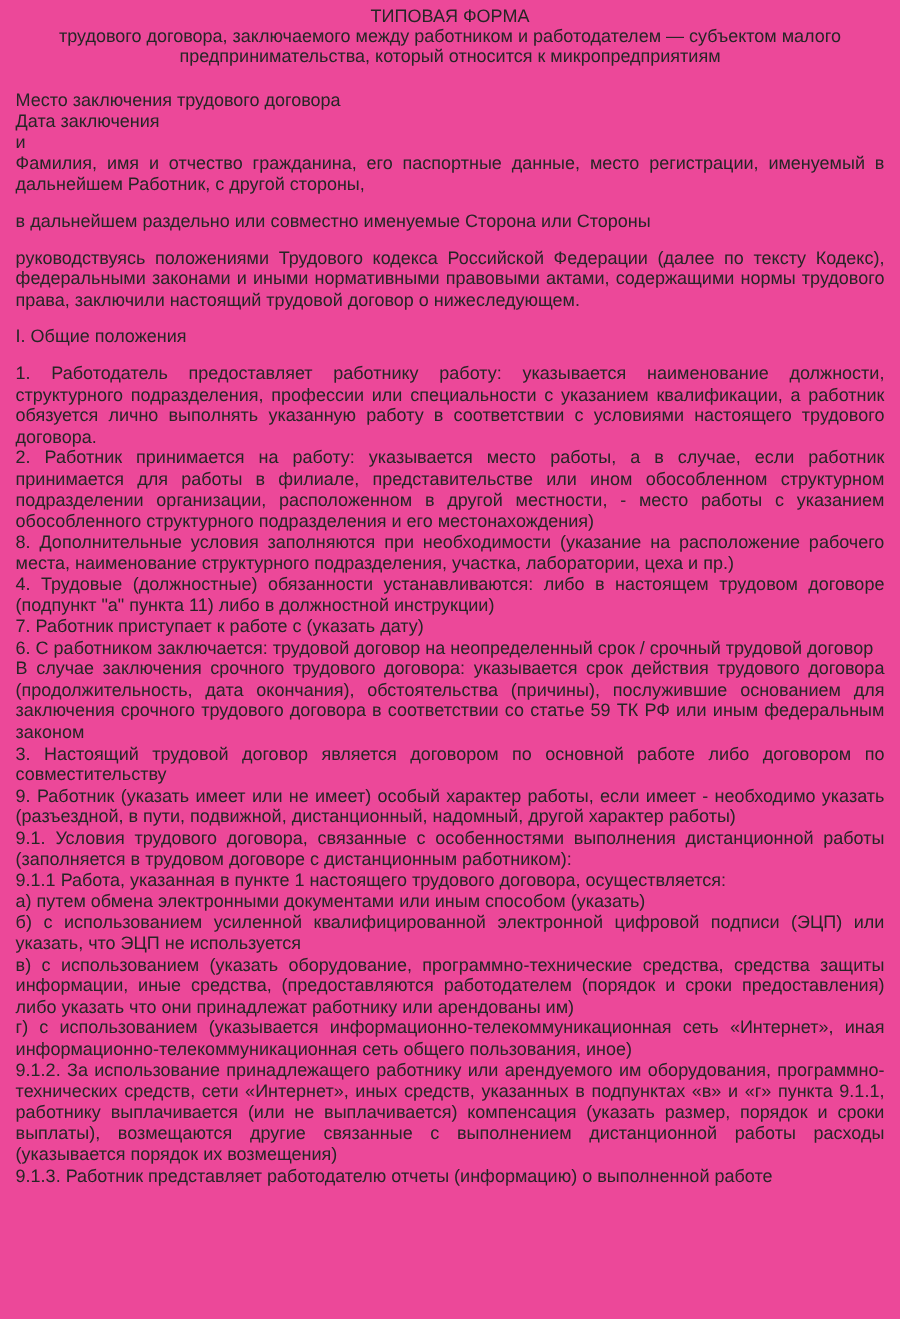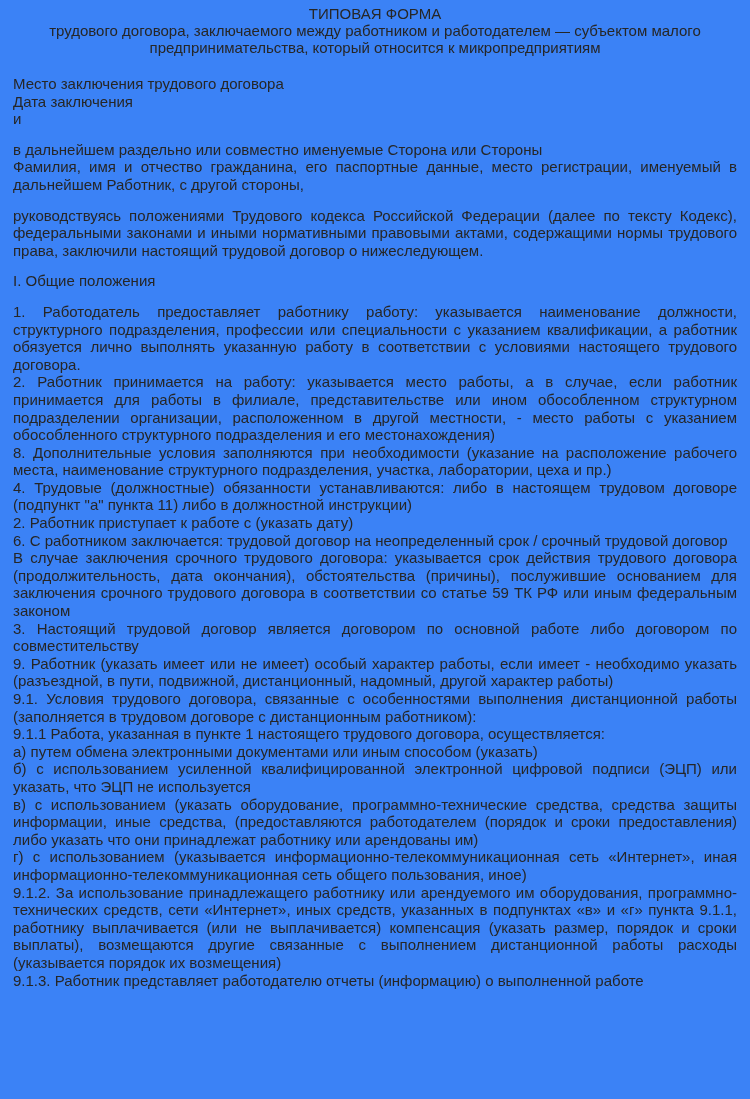--- a/index.html
+++ b/index.html
@@ -1,21 +1,21 @@
 <!DOCTYPE html>
 <html lang="ru"><head>
 <meta charset="utf-8">
 <style>
   html, body { margin: 0; padding: 0; background: #ffffff; }
   .page {
     position: relative;
     width: 750px;
     height: 1099px;
     box-sizing: border-box;
-    background: #3b82f6;
+    background: #ec4899;
     color: #262626;
     font-family: "Liberation Sans", "DejaVu Sans", sans-serif;
     font-size: 15px;
     line-height: 17.6px;
     padding: 5px 13px 0 13px;
     overflow: hidden;
   }
   p { margin: 0; }
   .title-block p {
     text-align: center;
@@ -41,32 +41,32 @@
     <p>ТИПОВАЯ ФОРМА</p>
     <p>трудового договора, заключаемого между работником и работодателем — субъектом малого предпринимательства, который относится к микропредприятиям</p>
   </div>
 
   <div class="meta-row">
     <span>Место заключения трудового договора</span>
     <span>Дата заключения</span>
   </div>
 
   <p class="para">и</p>
+  <p class="para">Фамилия, имя и отчество гражданина, его паспортные данные, место регистрации, именуемый в дальнейшем Работник, с другой стороны,</p>
   <p class="para mt-sm">в дальнейшем раздельно или совместно именуемые Сторона или Стороны</p>
-  <p class="para">Фамилия, имя и отчество гражданина, его паспортные данные, место регистрации, именуемый в дальнейшем Работник, с другой стороны,</p>
   <p class="para mt-sm">руководствуясь положениями Трудового кодекса Российской  Федерации (далее по тексту  Кодекс), федеральными законами и иными  нормативными правовыми актами, содержащими нормы трудового права, заключили настоящий трудовой договор о нижеследующем.</p>
 
   <p class="mt-sm">I. Общие положения</p>
 
   <div class="items mt-sm">
     <p>1.  Работодатель  предоставляет  работнику  работу:  указывается  наименование  должности, структурного подразделения, профессии или специальности с указанием квалификации,  а работник обязуется лично выполнять указанную работу в  соответствии с условиями настоящего трудового договора.</p>
     <p>2. Работник принимается на работу:  указывается  место работы, а в случае, если работник принимается для работы в филиале, представительстве или ином обособленном  структурном подразделении организации, расположенном в другой  местности, - место работы  с указанием обособленного структурного подразделения и его местонахождения)</p>
     <p>8. Дополнительные условия заполняются при необходимости (указание на расположение рабочего места, наименование структурного подразделения, участка, лаборатории, цеха и пр.)</p>
     <p>4. Трудовые (должностные) обязанности устанавливаются: либо в настоящем трудовом договоре (подпункт "а" пункта 11) либо в должностной инструкции)</p>
-    <p>2. Работник приступает к работе с (указать дату)</p>
+    <p>7. Работник приступает к работе с (указать дату)</p>
     <p>6. С работником заключается: трудовой договор на неопределенный срок / срочный трудовой договор</p>
     <p>В случае заключения срочного трудового договора: указывается срок действия трудового договора (продолжительность, дата окончания),  обстоятельства (причины), послужившие основанием для заключения срочного трудового договора в соответствии со статье 59 ТК РФ или иным федеральным законом</p>
     <p>3. Настоящий трудовой договор является договором по основной работе либо договором по совместительству</p>
     <p>9. Работник (указать имеет или не имеет) особый характер работы, если имеет - необходимо указать (разъездной, в пути, подвижной, дистанционный, надомный, другой характер работы)</p>
     <p>9.1. Условия трудового договора, связанные с особенностями  выполнения дистанционной работы (заполняется в трудовом договоре с дистанционным работником):</p>
     <p>9.1.1 Работа, указанная в пункте 1 настоящего трудового договора, осуществляется:</p>
     <p>а) путем обмена электронными документами или иным способом (указать)</p>
     <p>б) с использованием усиленной квалифицированной электронной цифровой подписи (ЭЦП) или указать, что ЭЦП не используется</p>
     <p>в) с использованием (указать оборудование, программно-технические средства, средства защиты информации, иные средства, (предоставляются работодателем (порядок и сроки предоставления) либо указать что они принадлежат работнику или арендованы им)</p>
     <p>г) с использованием (указывается информационно-телекоммуникационная сеть «Интернет», иная информационно-телекоммуникационная сеть общего пользования, иное)</p>

